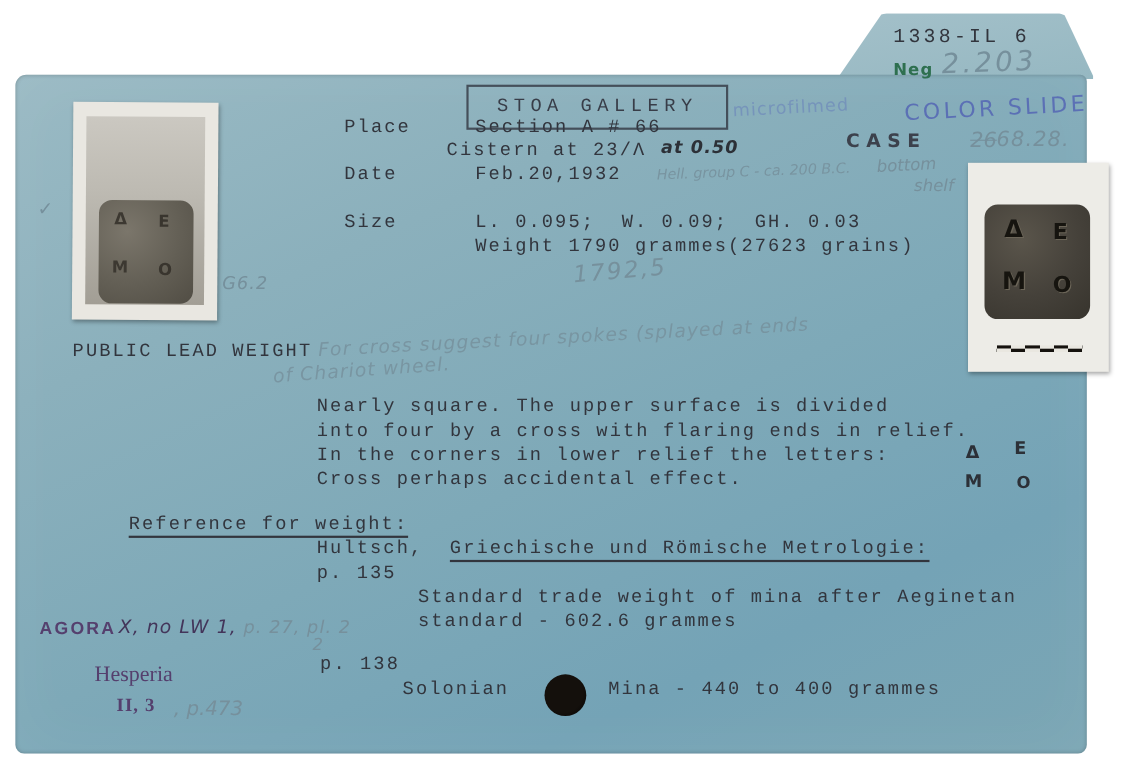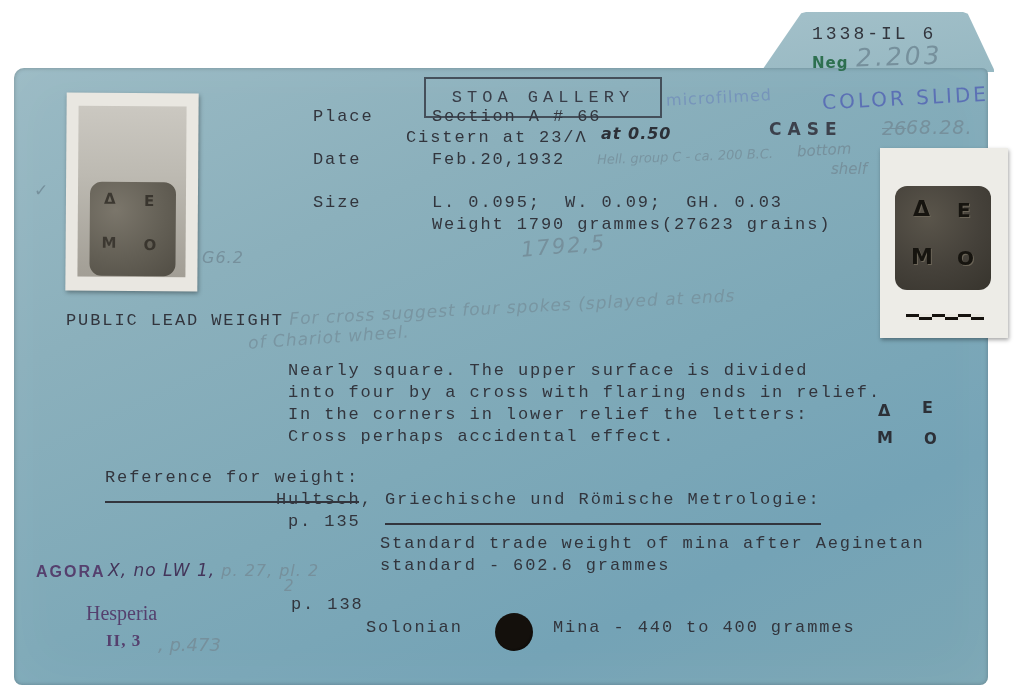--- a/index.html
+++ b/index.html
@@ -13,21 +13,21 @@
   .tab{position:absolute;left:756px;top:12px;width:238px;height:60px;
        background:linear-gradient(170deg,#a3c0c9 0%,#96b8c2 100%);
        clip-path:polygon(2% 100%,19% 2%,21% 0%,87% 0%,89% 3%,100% 96%,100% 100%);}
   
   .typed{position:absolute;font-family:"Liberation Mono","DejaVu Sans Mono",monospace;
          font-size:17px;letter-spacing:1.9px;color:#32353d;white-space:pre;line-height:22px;}
   .pencil{position:absolute;font-family:"DejaVu Sans",sans-serif;font-style:italic;
           color:#76909c;white-space:pre;}
   .ink{position:absolute;font-family:"DejaVu Sans",sans-serif;color:#2c3037;white-space:pre;}
   .purple{position:absolute;color:#55406e;white-space:pre;}
-  .u{border-bottom:2px solid currentColor;padding-bottom:14px;}
+  .u{border-bottom:2px solid currentColor;padding-bottom:0;margin-left:12px;}
   .strike{text-decoration:line-through;}
   
   .stoa-box{position:absolute;left:424px;top:77px;width:234px;height:37px;
             border:2.5px solid rgba(52,57,68,.82);display:flex;align-items:center;justify-content:center;}
   
   .photo{position:absolute;background:#e9e7e1;box-shadow:1px 2px 4px rgba(0,0,0,.35);}
   .photo .inner{position:absolute;overflow:hidden;}
   .weight{position:absolute;border-radius:12px;}
   .wletter{position:absolute;font-family:"DejaVu Sans",sans-serif;font-weight:bold;}
   .scalebar{position:absolute;}
@@ -112,21 +112,21 @@
   <div class="typed" style="left:288px;top:382px;">into four by a cross with flaring ends in relief.</div>
   <div class="typed" style="left:288px;top:404px;">In the corners in lower relief the letters:</div>
   <div class="typed" style="left:288px;top:426px;">Cross perhaps accidental effect.</div>
 
   <div class="ink" style="left:878px;top:401px;font-size:16px;font-weight:bold;">Δ</div>
   <div class="ink" style="left:922px;top:398px;font-size:16px;font-weight:bold;">E</div>
   <div class="ink" style="left:877px;top:428px;font-size:16px;font-weight:bold;">M</div>
   <div class="ink" style="left:924px;top:430px;font-size:15px;font-weight:bold;">O</div>
 
   <div class="typed" style="left:105px;top:467px;"><span class="u">Reference for weight:</span></div>
-  <div class="typed" style="left:276px;top:489px;font-family:Liberation Mono, monospace;"><span>Hultsch, </span><span class="u">Griechische und Römische Metrologie:</span></div>
+  <div class="typed" style="left:288px;top:489px;font-family:Liberation Mono, monospace;"><span>Hultsch, </span><span class="u">Griechische und Römische Metrologie:</span></div>
   <div class="typed" style="left:288px;top:511px;">p. 135</div>
   <div class="typed" style="left:380px;top:533px;">Standard trade weight of mina after Aeginetan</div>
   <div class="typed" style="left:380px;top:555px;">standard - 602.6 grammes</div>
   <div class="pencil" style="left:284px;top:577px;font-size:15px;">2</div>
   <div class="typed" style="left:291px;top:594px;">p. 138</div>
   <div class="typed" style="left:366px;top:617px;">Solonian</div>
   <div class="typed" style="left:553px;top:617px;">Mina - 440 to 400 grammes</div>
 
   <div class="hole"></div>
 

